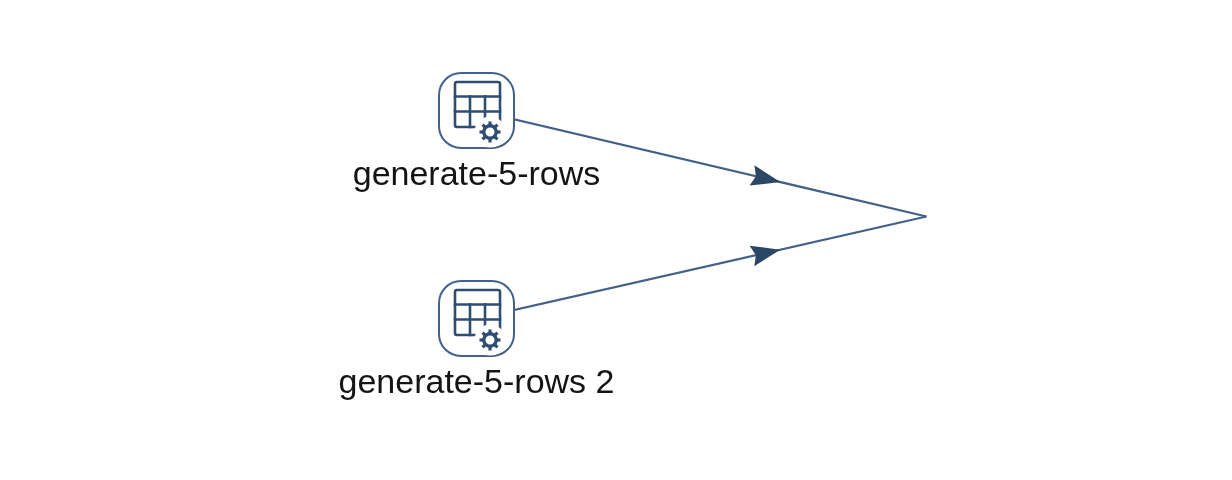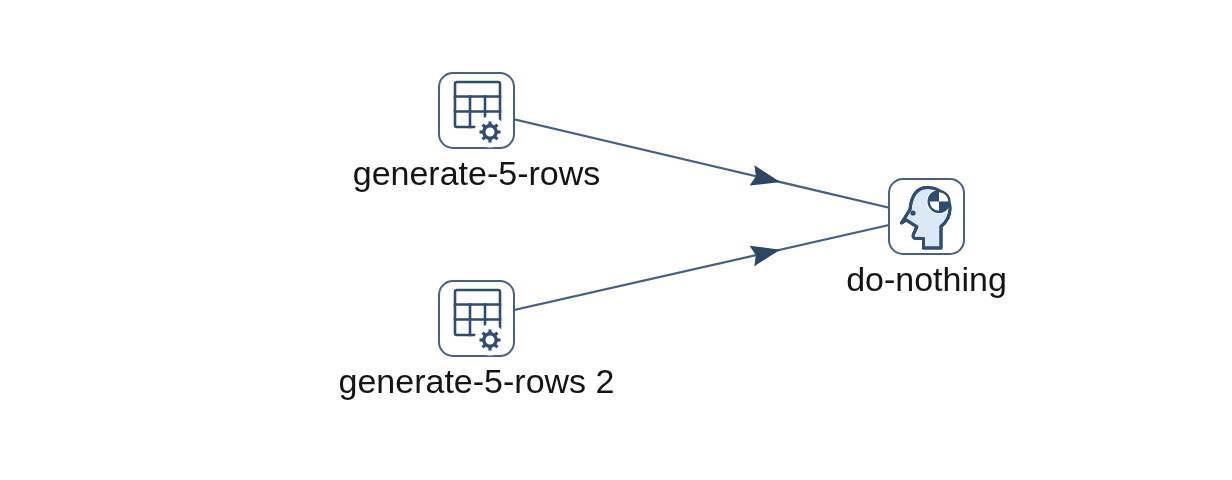--- a/index.html
+++ b/index.html
@@ -33,21 +33,21 @@
     fill:none;
   }
   .edge-arrow{
     fill:var(--arrowhead);
     stroke:none;
   }
   .node{
     position:absolute;
     width:77px;height:77px;
     border:2.5px solid var(--node-border);
-    border-radius:15px;
+    border-radius:23px;
     background:var(--node-bg);
     z-index:1;
     cursor:pointer;
   }
   .node-icon{
     position:absolute;
     left:-2.5px;top:-2.5px;
     width:77px;height:77px;
     display:block;
   }
@@ -123,30 +123,14 @@
         <line x1="46" y1="60" x2="41.5" y2="60"></line>
         <line x1="47.76" y1="55.76" x2="44.58" y2="52.58"></line>
         <line x1="52" y1="54" x2="52" y2="49.5"></line>
         <line x1="56.24" y1="55.76" x2="59.42" y2="52.58"></line>
         <circle cx="52" cy="60" r="6.2" stroke-width="3.4"></circle>
       </g>
     </svg>
     <div class="node-label">generate-5-rows 2</div>
   </div>
 
-  <div class="node" style="left: 888px; top: 178px;">
-    <svg class="node-icon" viewBox="0 0 77 77">
-      <path class="head-fill" stroke-width="3" stroke-linejoin="round" d="M 13.5,45 L 22,31.5 C 23.5,16 30,9.5 39.5,9.5 C 52,9.5 62,19 62,30.5
-           C 62,38.5 58,44.5 53,48.5 L 53,70 L 35.5,70 L 35.5,60.5 L 28,60.5
-           C 25.5,60.5 24.5,58.6 25.4,56.4 L 28.8,48.8 L 18.2,42 Z"></path>
-      <circle class="white" cx="51" cy="23.5" r="12.5"></circle>
-      <path class="stk" stroke-width="3" stroke-linejoin="round" d="M 13.5,45 L 22,31.5 C 23.5,16 30,9.5 39.5,9.5 C 52,9.5 62,19 62,30.5
-           C 62,38.5 58,44.5 53,48.5 L 53,70 L 35.5,70 L 35.5,60.5 L 28,60.5
-           C 25.5,60.5 24.5,58.6 25.4,56.4 L 28.8,48.8 L 18.2,42 Z"></path>
-      <circle cx="51" cy="23.5" r="10.4" class="white stk-thin" stroke-width="2.2"></circle>
-      <path class="fil" d="M 40.6,23.5 A 10.4,10.4 0 0 1 51,13.1 L 51,23.5 Z"></path>
-      <path class="fil" d="M 61.4,23.5 A 10.4,10.4 0 0 1 51,33.9 L 51,23.5 Z"></path>
-      <circle class="fil" cx="25" cy="35" r="2.6"></circle>
-    </svg>
-    <div class="node-label">do-nothing</div>
-  </div>
 
 </div>
 
 </body></html>

